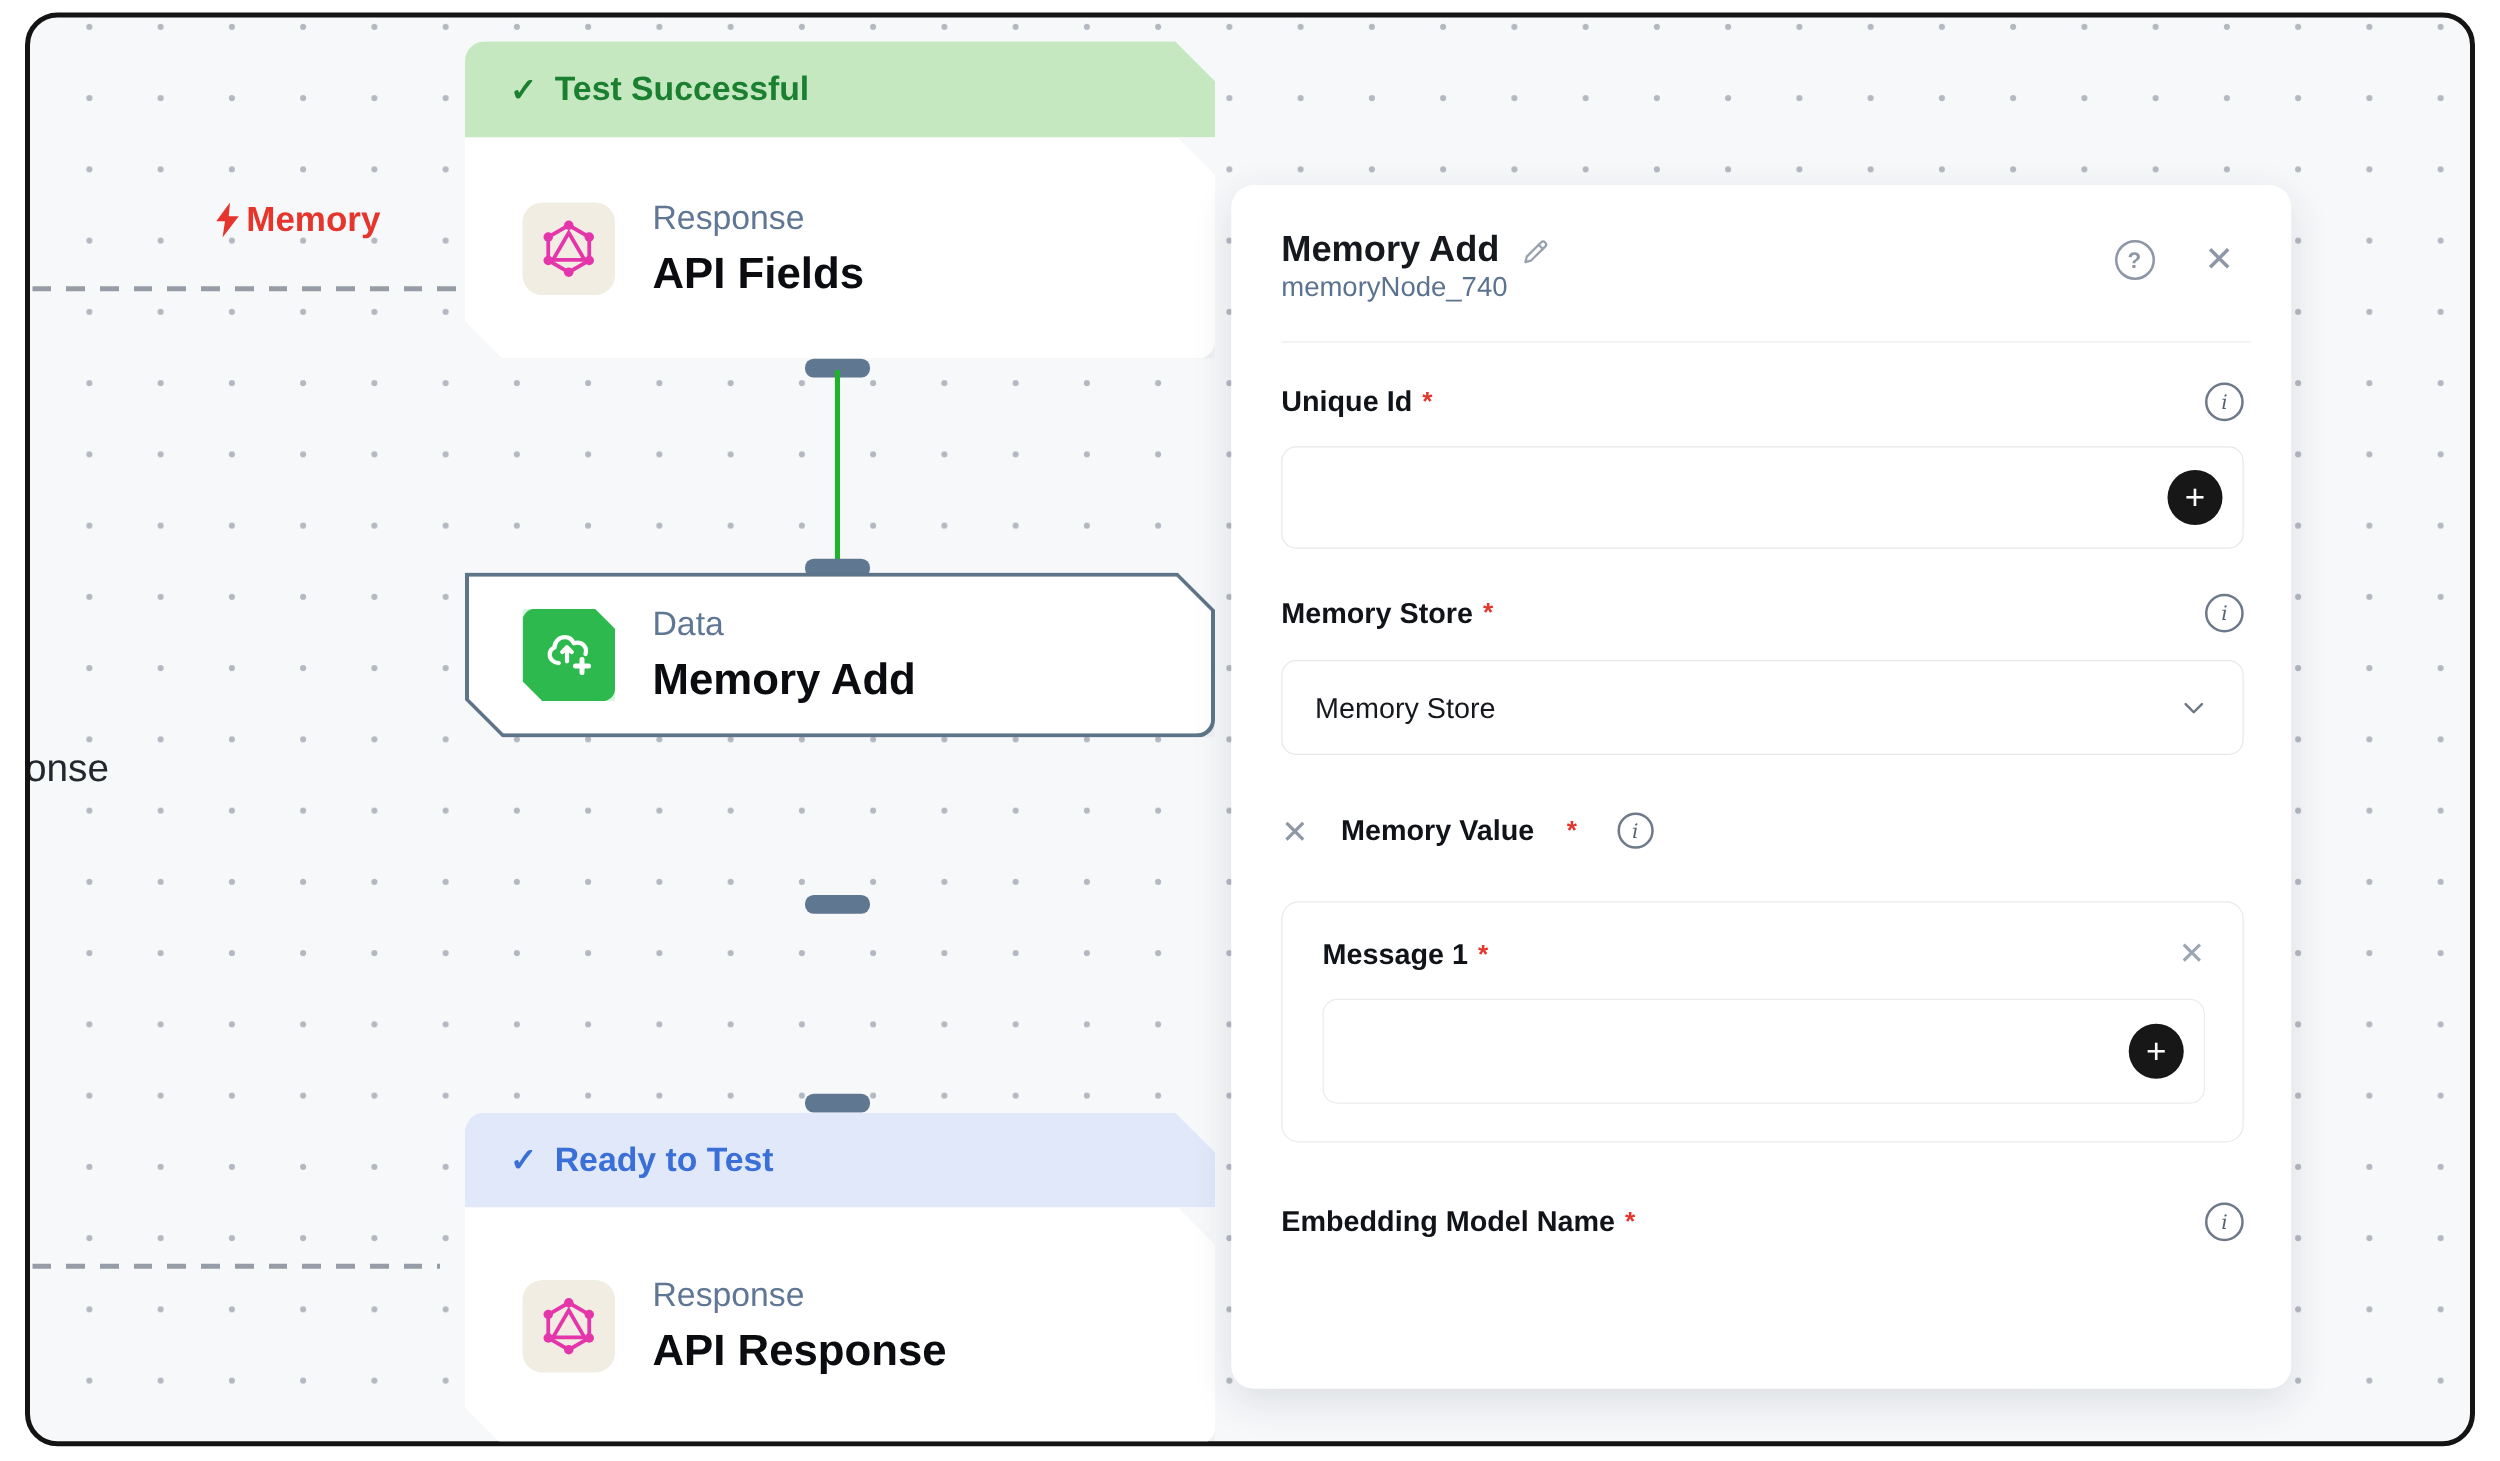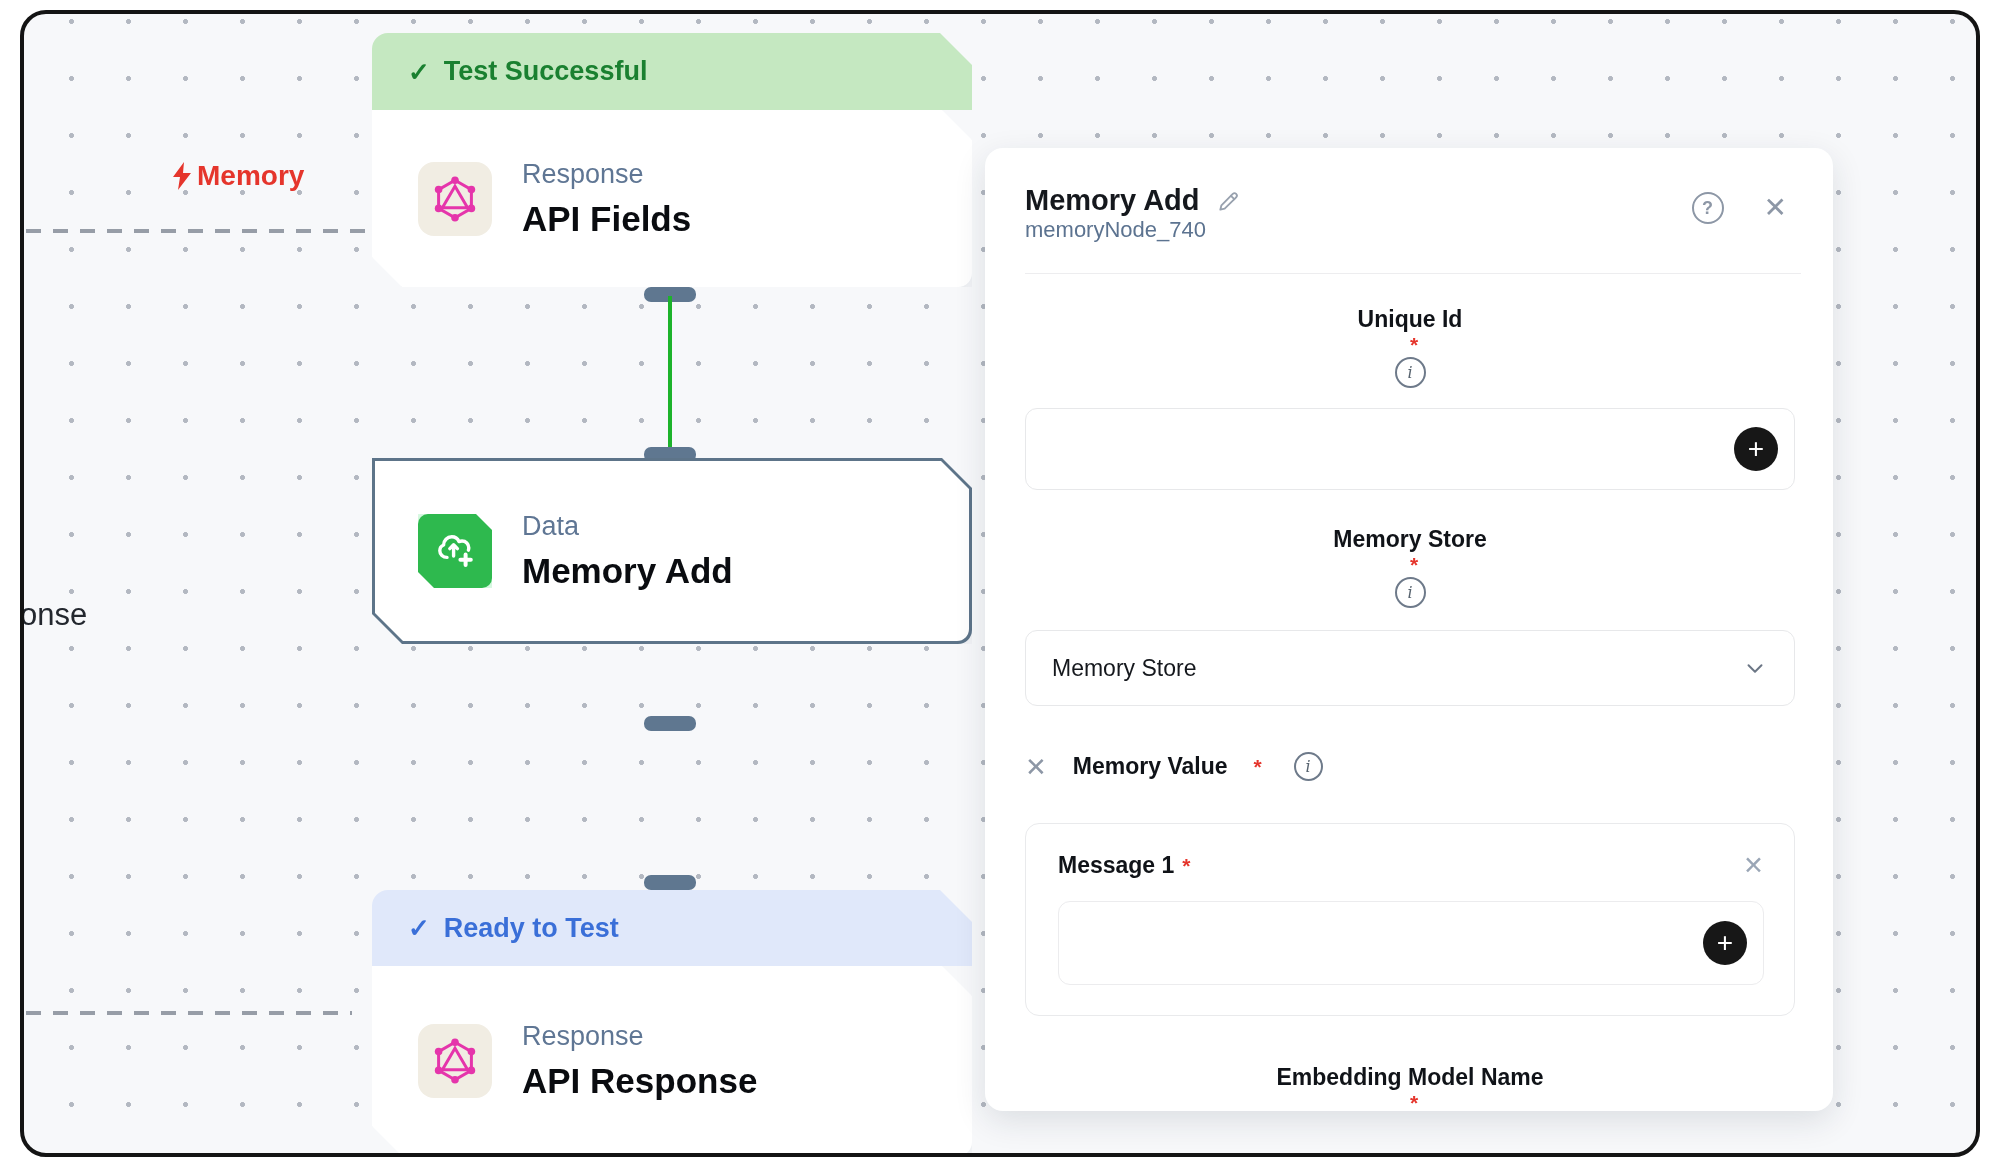--- a/index.html
+++ b/index.html
@@ -57,21 +57,21 @@
   .p-header{display:flex;align-items:flex-start;justify-content:space-between;}
   .p-title-wrap{display:flex;align-items:center;gap:16px;}
   .p-title{font-size:29px;font-weight:700;color:#15181d;}
   .p-actions{display:flex;align-items:center;gap:40px;margin-top:8px;margin-right:8px;}
   .help-circle{width:32px;height:32px;border:2.5px solid #8d97a6;border-radius:50%;
     color:#8d97a6;font-size:18px;font-weight:700;display:flex;align-items:center;justify-content:center;cursor:pointer;}
   .x-glyph{color:#8d97a6;font-size:28px;line-height:1;cursor:pointer;}
   .p-sub{font-size:22px;color:#5c7390;}
   .p-divider{height:1px;background:#ededef;margin:30px -6px 0 0;}
 
-  .label-row{display:flex;align-items:center;margin-top:32px;flex-direction:column;}
+  .label-row{display:flex;align-items:center;margin-top:32px;}
   .label-row .spacer{flex:1;}
   .f-label{font-size:23px;font-weight:700;color:#101318;}
   .req{color:#e5352c;font-size:21px;font-weight:700;margin-left:8px;}
   .info-circle{width:31px;height:31px;border:2px solid #6e7a8a;border-radius:50%;
     color:#57636f;font-size:16px;font-style:italic;font-family:"DejaVu Serif",serif;
     display:flex;align-items:center;justify-content:center;cursor:pointer;flex:none;}
 
   .input-wrap{position:relative;margin-top:20px;height:82px;border:1.5px solid #e7e8ea;
     border-radius:12px;background:#fff;}
   .input-wrap input{position:absolute;inset:0;border:none;outline:none;background:transparent;
@@ -145,21 +145,21 @@
           <div class="ntitle">API Fields</div>
         </div>
       </div>
     </div>
 
     <div class="handle" style="left:620px;top:273px;"></div>
     <div class="edge" style="left:644px;top:282px;height:156px;"></div>
     <div class="handle" style="left:620px;top:433px;"></div>
 
     <div class="node" style="top:444px;">
-      <div class="card card-bordered" style="height:186px;text-decoration:underline;">
+      <div class="card card-bordered" style="height:132px;text-decoration:underline;">
         <div class="card-inner">
           <div class="tile tile-green glow">
             <svg width="48" height="48" viewBox="0 0 24 24" fill="none" stroke="#ffffff" stroke-width="1.7" stroke-linecap="round" stroke-linejoin="round">
               <path d="M8 15.2 C6 15.2 4.4 13.7 4.4 11.9 C4.4 10.6 5.2 9.4 6.3 9 C6.3 6.7 8.1 4.9 10.4 4.9 C12 4.9 13.4 5.9 14 7.3 C14.5 7.1 15 7 15.5 7 C17.4 7 18.9 8.5 18.9 10.4 C18.9 10.8 18.8 11.2 18.7 11.6"></path>
               <path d="M11.3 14.5 V9 M9.4 10.8 L11.3 8.9 L13.2 10.8"></path>
               <path d="M17.3 13.8 V19 M14.7 16.4 H19.9" stroke-width="2"></path>
             </svg>
           </div>
           <div>
             <div class="ncat">Data</div>

